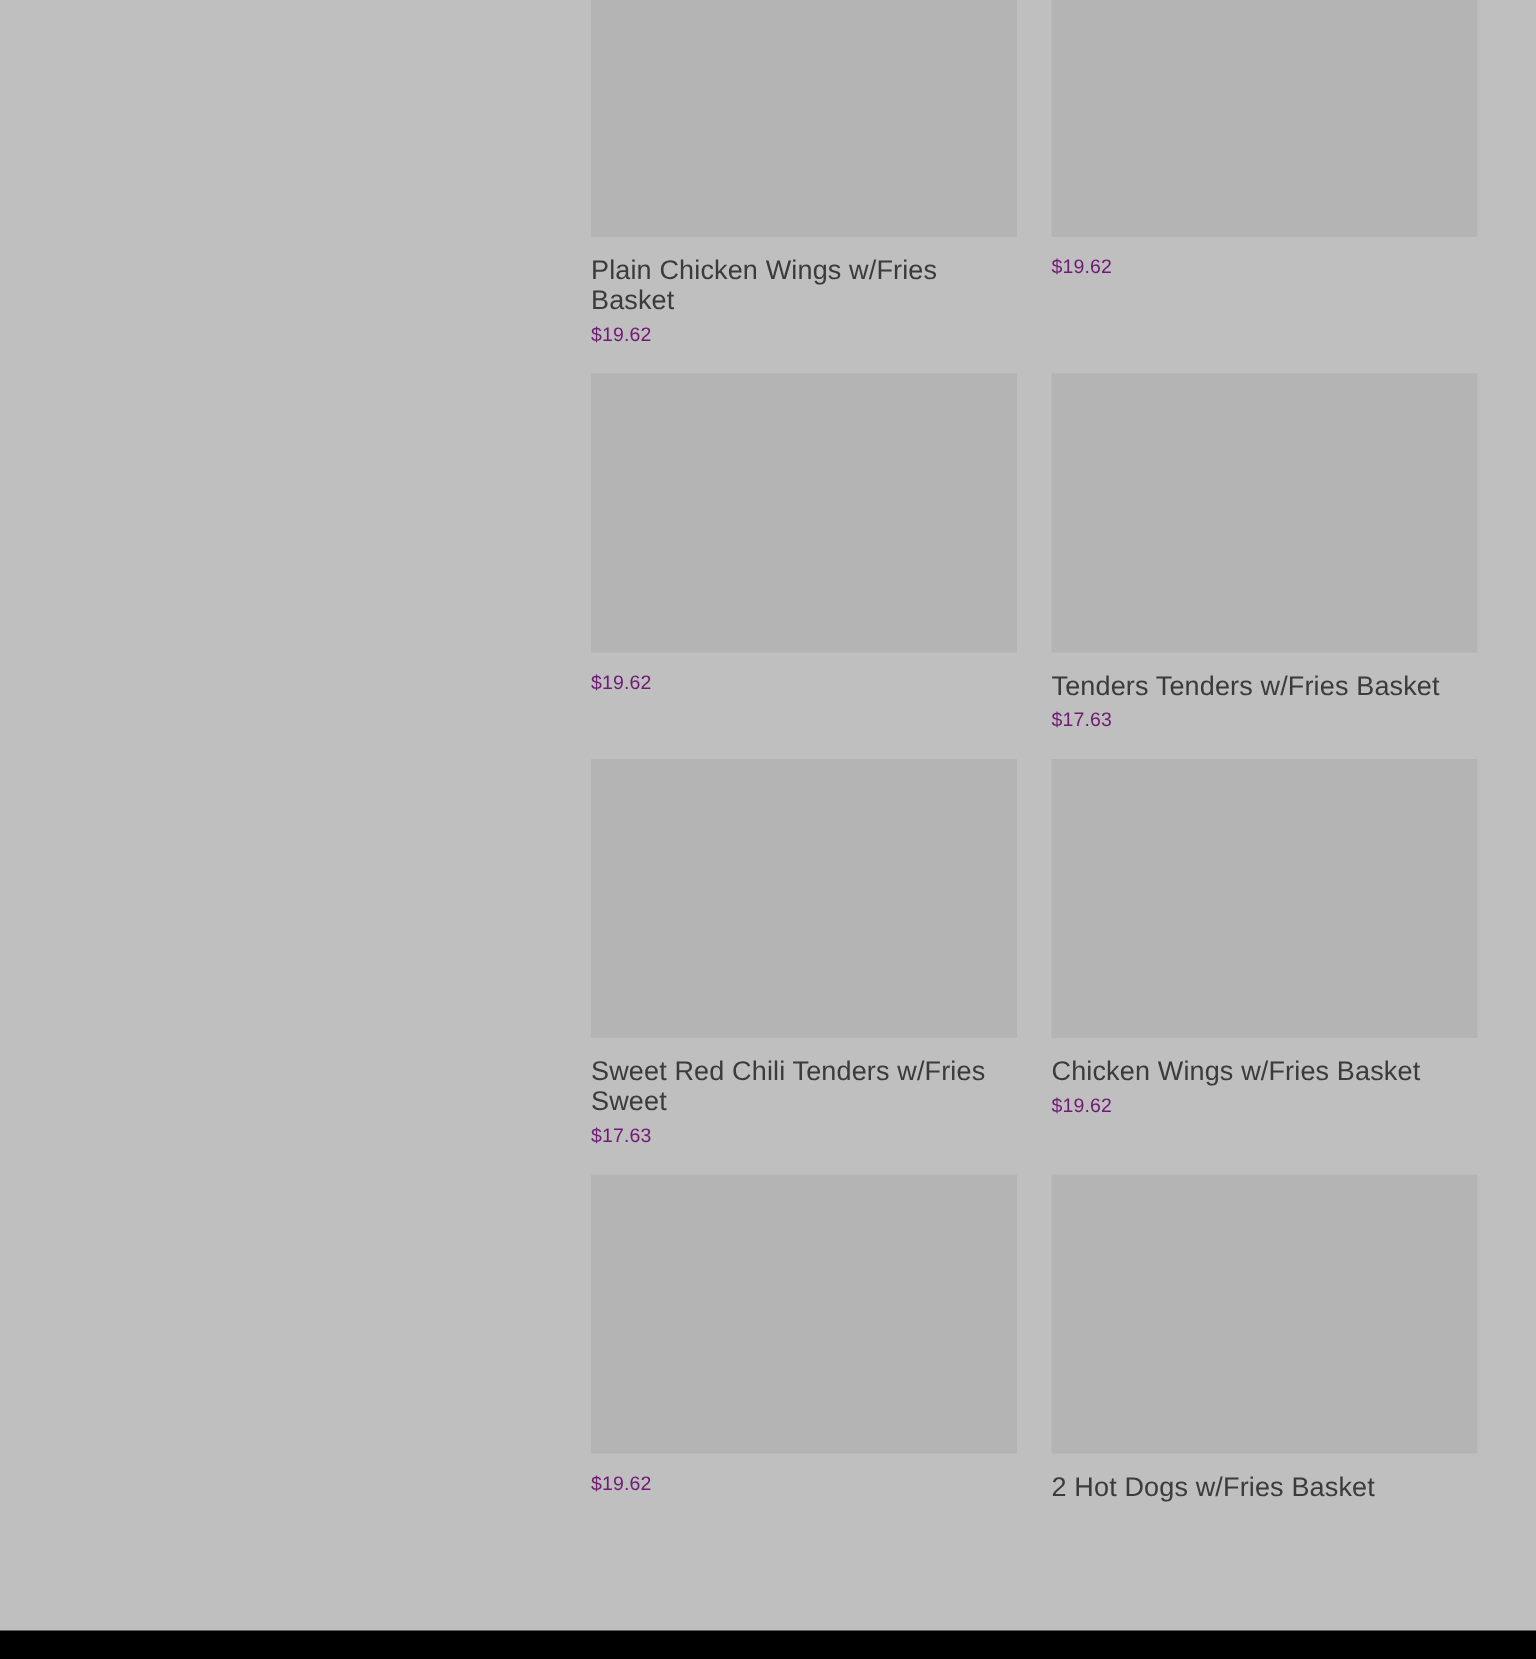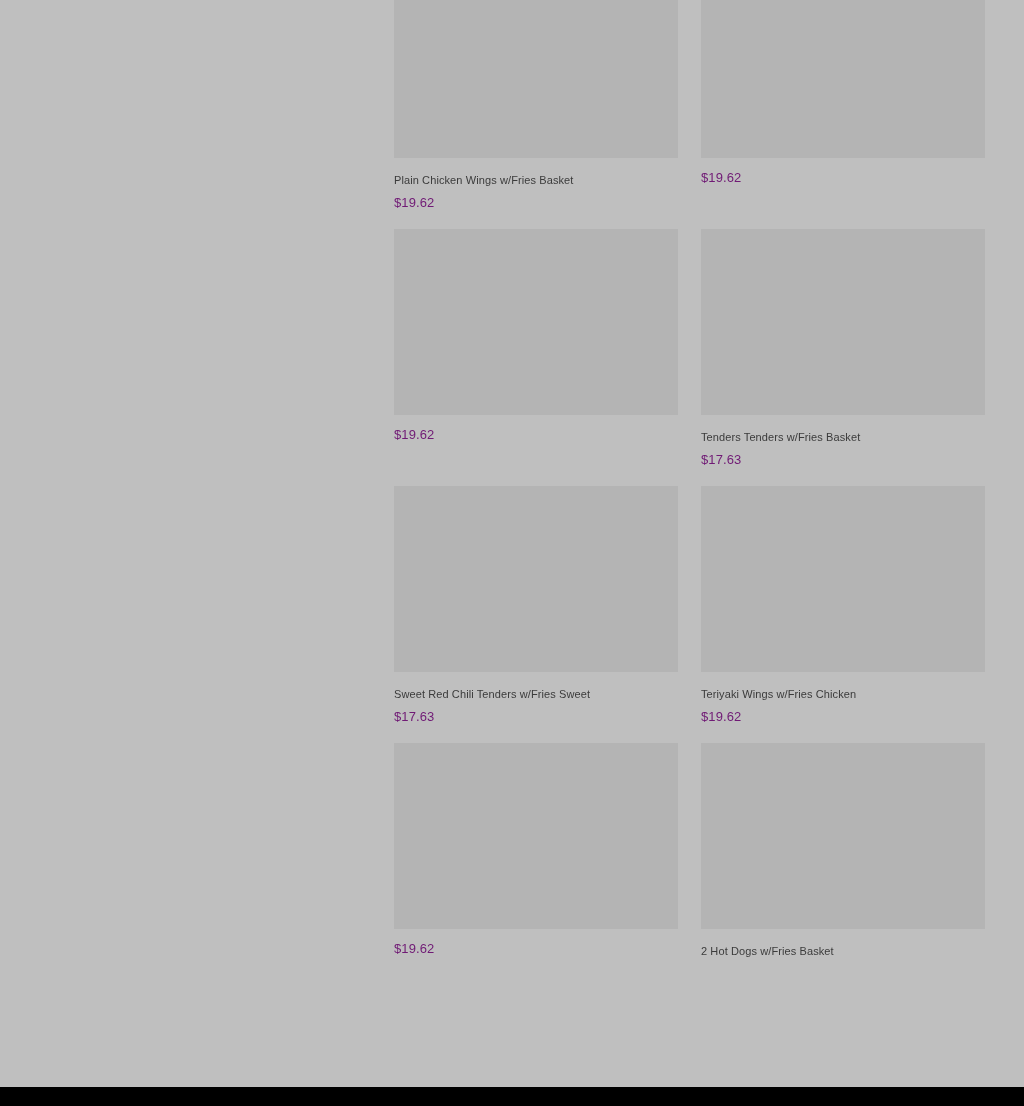--- a/index.html
+++ b/index.html
@@ -52,21 +52,21 @@
     background: #b4b4b4;
     display: block;
   }
 
   .card-body {
     padding-top: 12px;
     padding-bottom: 18px;
   }
 
   .card-title {
-    font-size: 11px;
+    font-size: 18px;
     line-height: 20px;
     color: #3b3b3b;
     font-weight: 400;
     letter-spacing: 0.1px;
     margin: 0 0 5px 0;
     white-space: pre-wrap;
   }
 
   .card-price {
     font-size: 13px;
@@ -141,21 +141,21 @@
       <div class="card">
         <div class="card-thumb"></div>
         <div class="card-body">
           <p class="card-title">Sweet Red Chili Tenders w/Fries Sweet</p>
           <p class="card-price">$17.63</p>
         </div>
       </div>
       <div class="card">
         <div class="card-thumb"></div>
         <div class="card-body">
-          <p class="card-title">Teriyaki Wings w/Fries Chicken</p>
+          <p class="card-title">Chicken Wings w/Fries Basket</p>
           <p class="card-price">$19.62</p>
         </div>
       </div>
     </div>
 
     <div class="row">
       <div class="card">
         <div class="card-thumb"></div>
         <div class="card-body">
           <p class="card-price">$19.62</p>

